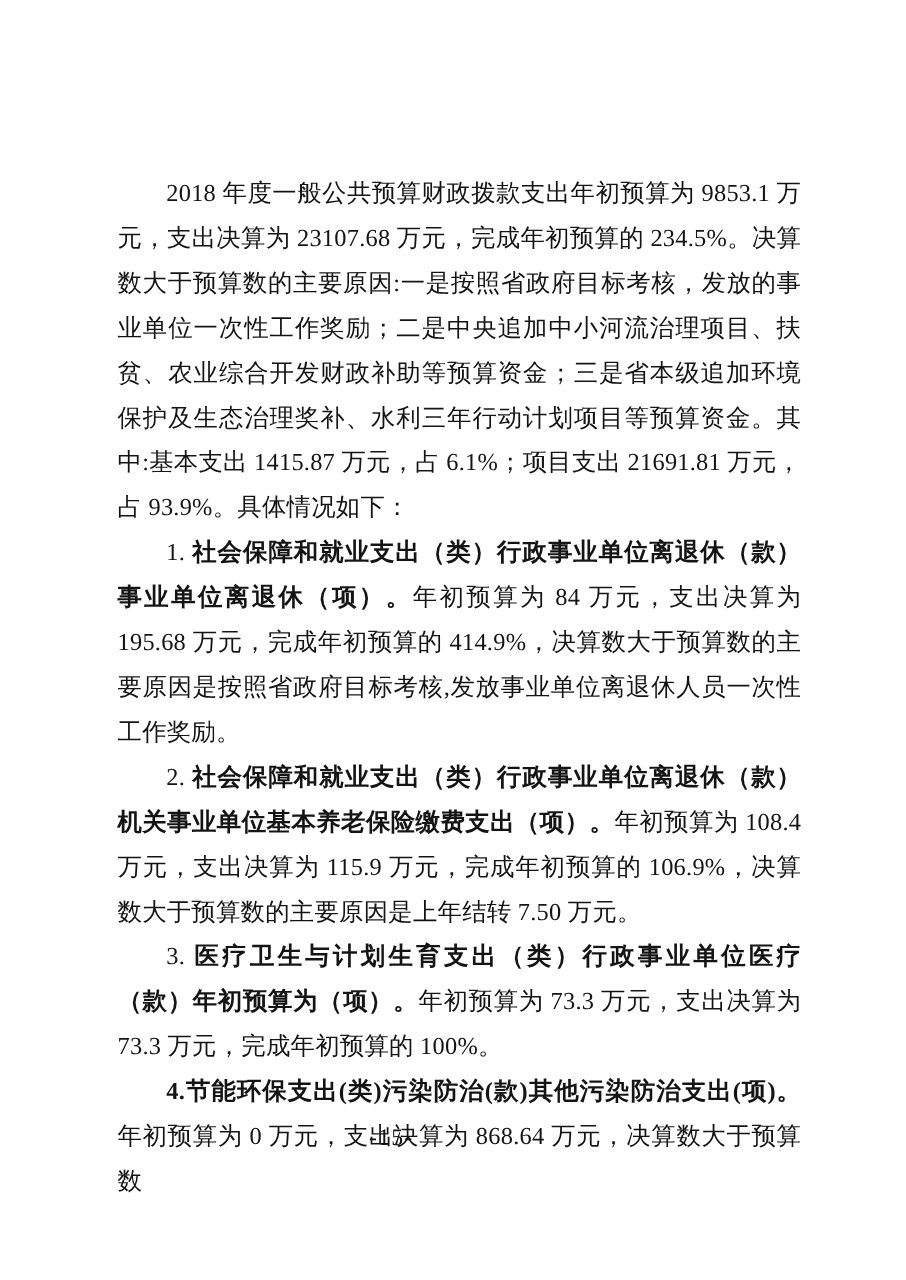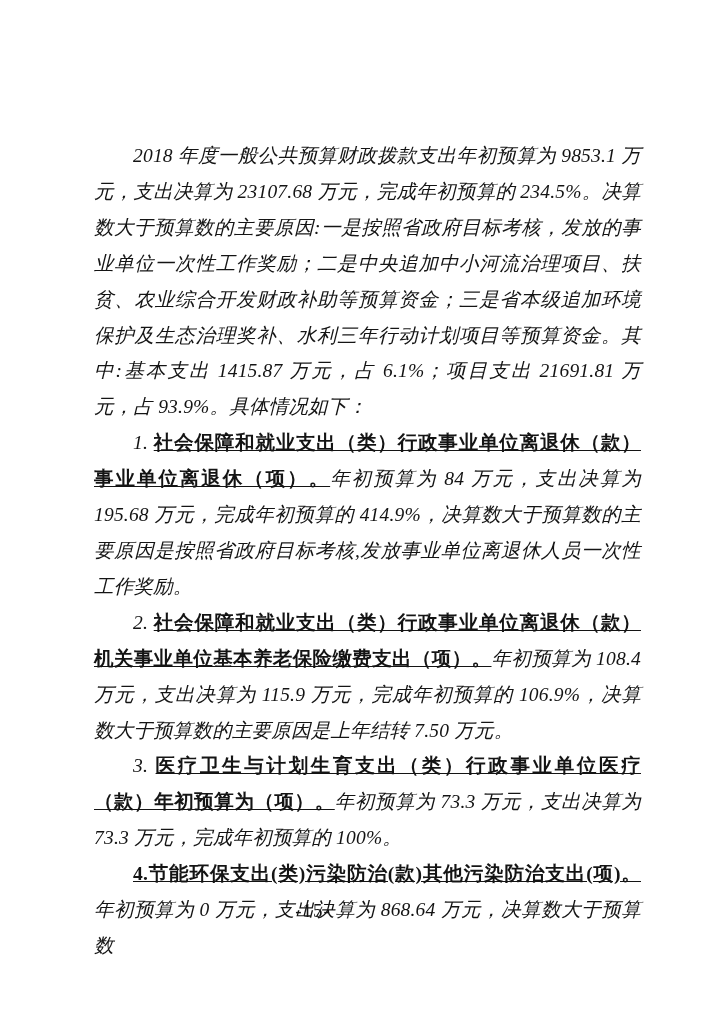--- a/index.html
+++ b/index.html
@@ -33,25 +33,23 @@
     text-align: justify;
     letter-spacing: 0.2px;
   }
   .para {
     margin: 0;
     padding: 0;
     text-indent: 2em;
   }
   .para .run-bold {
     font-weight: bold;
-    text-decoration: underline;
   }
   .para .run-regular {
     font-weight: normal;
-    font-style: italic;
   }
   .page-number {
     position: absolute;
     top: 900px;
     left: 0;
     width: 626px;
     text-align: center;
     font-size: 19px;
     letter-spacing: 1px;
     color: #141414;

